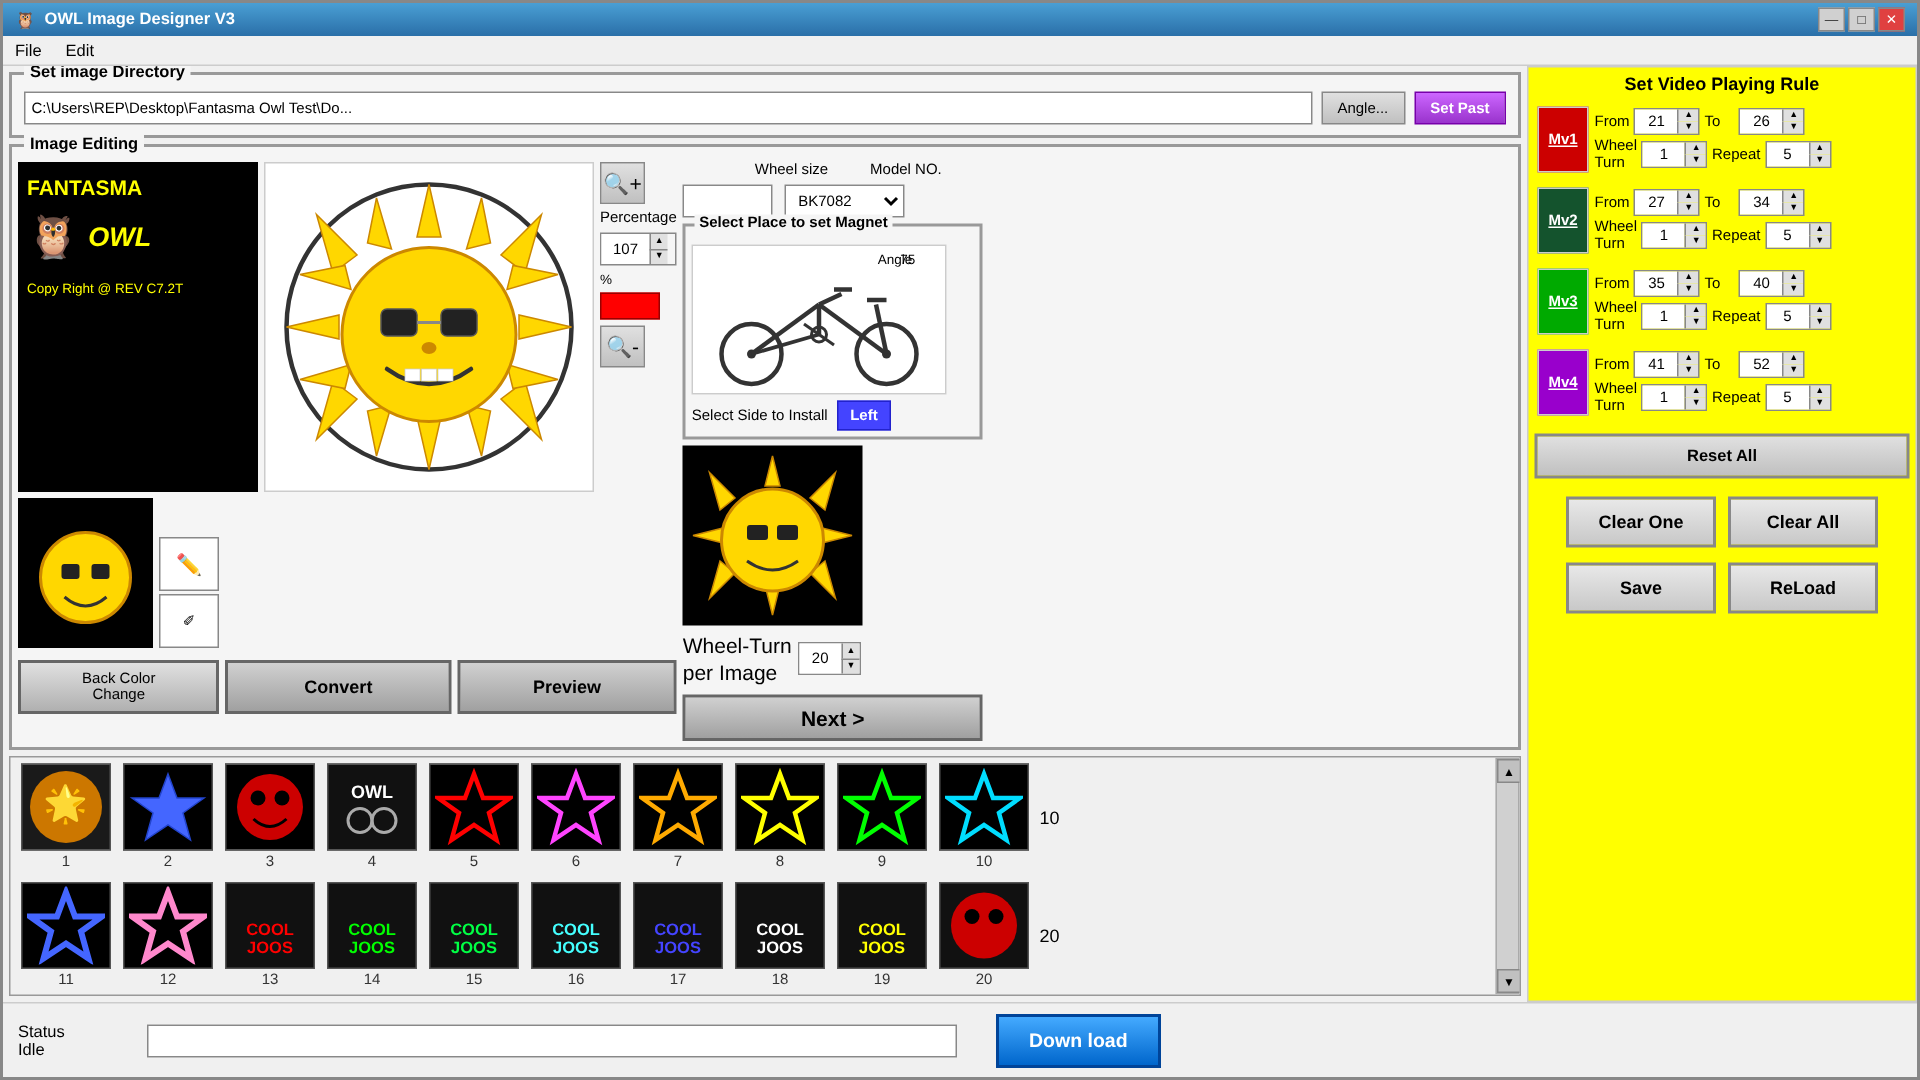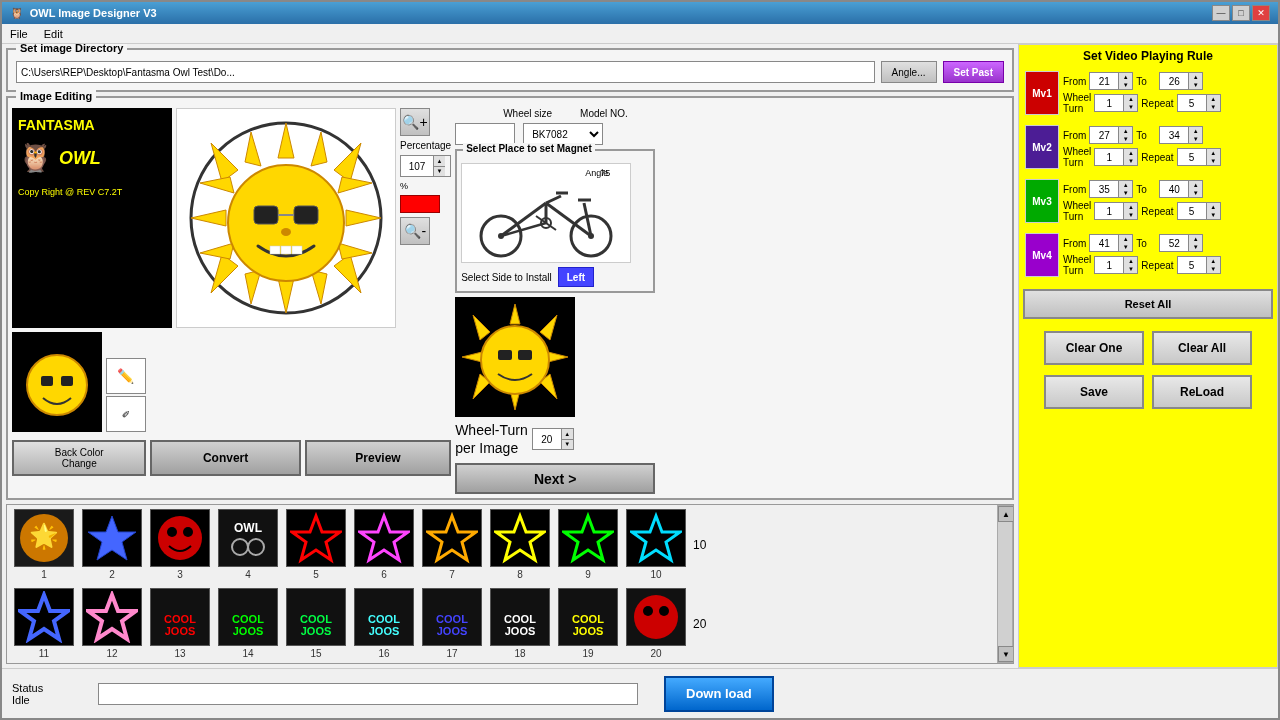--- a/index.html
+++ b/index.html
@@ -419,23 +419,24 @@
       width: 34px;
       height: 44px;
       display: flex;
       align-items: center;
       justify-content: center;
       color: white;
       font-size: 10px;
       font-weight: bold;
       border: 1px solid #ccc;
       flex-shrink: 0;
+      text-decoration: underline;
     }
     .mv1-badge { background: #cc0000; }
-    .mv2-badge { background: #4c1d95; }
+    .mv2-badge { background: #14532d; }
     .mv3-badge { background: #00aa00; }
     .mv4-badge { background: #9900cc; }
 
     .mv-fields {
       display: flex;
       flex-direction: column;
       gap: 2px;
       flex: 1;
     }
     .mv-field-row {

